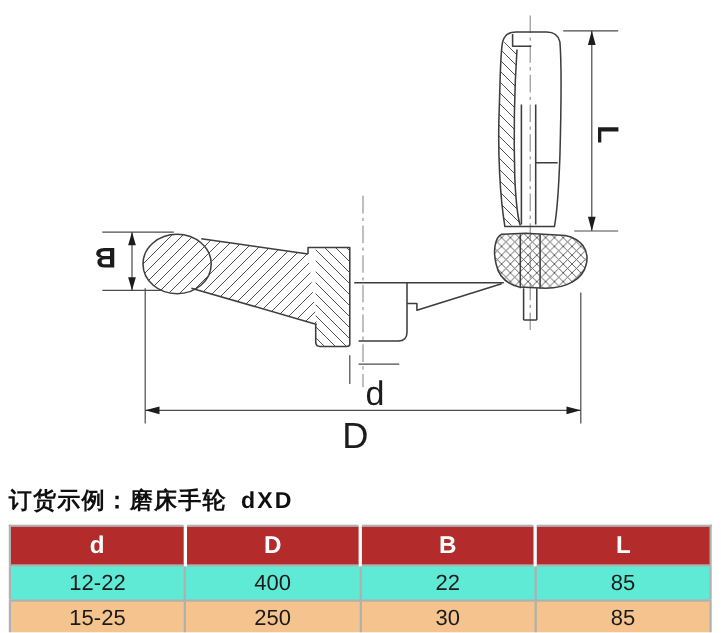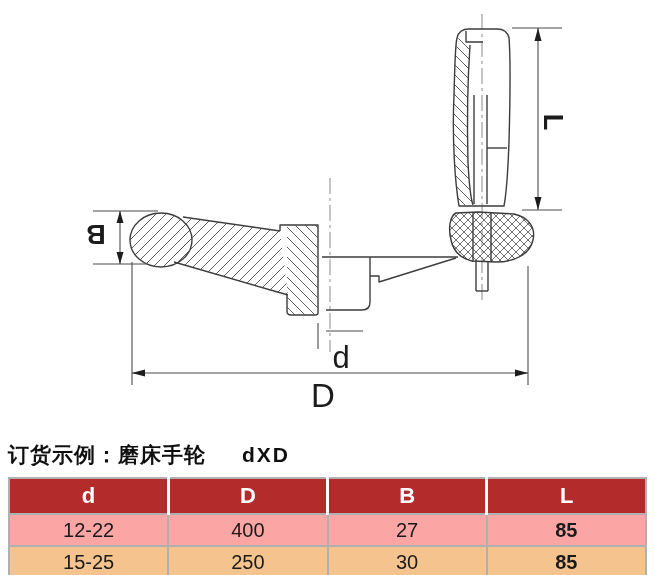--- a/index.html
+++ b/index.html
@@ -9,21 +9,21 @@
   }
   
   #drawing{position:absolute;left:0;top:0;}
   .dim-label{fill:#1c1c1c;font-family:"Liberation Sans",sans-serif;}
   
   .order-title{
     position:absolute;left:8px;top:441px;width:640px;
     font-size:21px;font-weight:bold;color:#0f0f0f;letter-spacing:1px;
     white-space:nowrap;
   }
-  .order-code{margin-left:36px;letter-spacing:2px;}
+  .order-code{margin-left:13px;letter-spacing:2px;}
   
   .spec-table{
     position:absolute;left:8px;top:477px;width:639px;
     border-collapse:collapse;table-layout:fixed;
     font-family:"Liberation Sans",sans-serif;
     border:2px solid var(--table-border,#b0b0b0);
   }
   .spec-table th{
     background:var(--header-bg,#b32b2b);
     color:var(--header-text,#ffffff);
@@ -31,23 +31,23 @@
     height:32px;text-align:center;
     border-right:3px solid #ffffff;
     border-bottom:2px solid var(--table-border,#b0b0b0);
   }
   .spec-table th:last-child{border-right:none;}
   .spec-table td{
     font-size:20px;color:var(--table-text,#1a1a1a);
     height:28px;text-align:center;
     border-right:2px solid var(--table-border,#b0b0b0);
     border-bottom:2px solid var(--table-border,#b0b0b0);
-    background:#fca5a5;
+    background:#5eead4;
   }
-  .spec-table td:last-child{border-right:none;font-weight:bold;}
+  .spec-table td:last-child{border-right:none;}
   .spec-table tr:last-child td{border-bottom:none;background:var(--alt-row-bg,#f5c48e);}
 </style>
 </head>
 <body>
 
 <div id="stage">
 
   <svg id="drawing" width="655" height="432" viewBox="0 0 655 432">
     <defs>
       <pattern id="hf" patternUnits="userSpaceOnUse" width="10" height="10">
@@ -158,21 +158,21 @@
         <th>d</th>
         <th>D</th>
         <th>B</th>
         <th>L</th>
       </tr>
     </thead>
     <tbody>
       <tr>
         <td>12-22</td>
         <td>400</td>
-        <td>27</td>
+        <td>22</td>
         <td>85</td>
       </tr>
       <tr>
         <td>15-25</td>
         <td>250</td>
         <td>30</td>
         <td>85</td>
       </tr>
     </tbody>
   </table>

